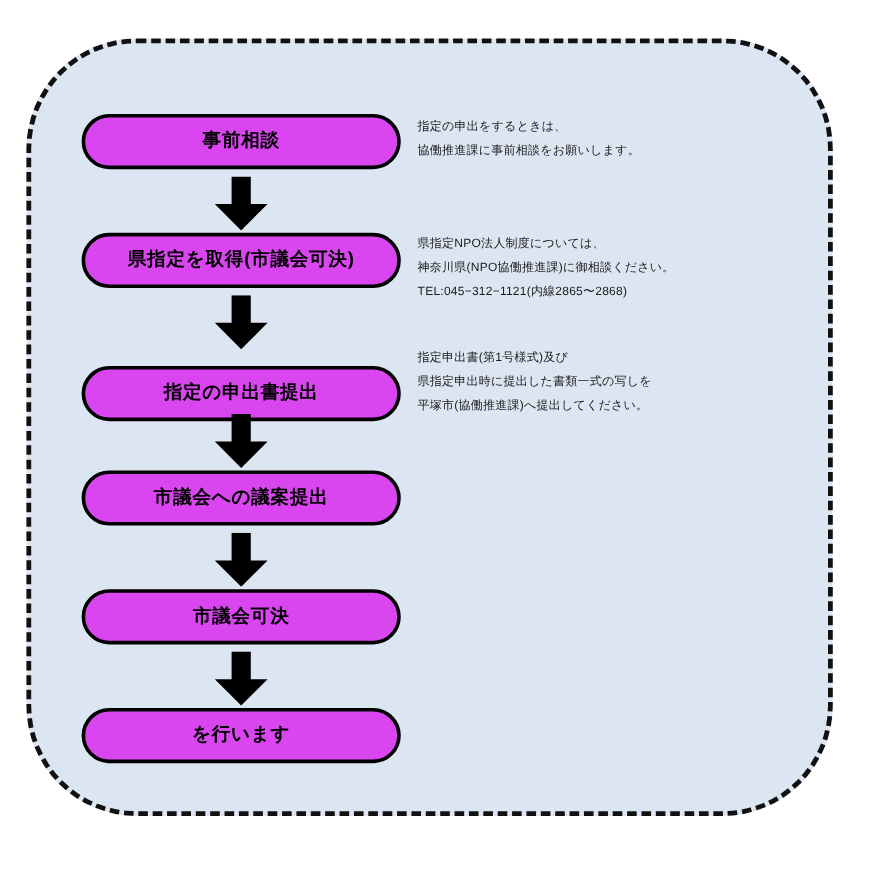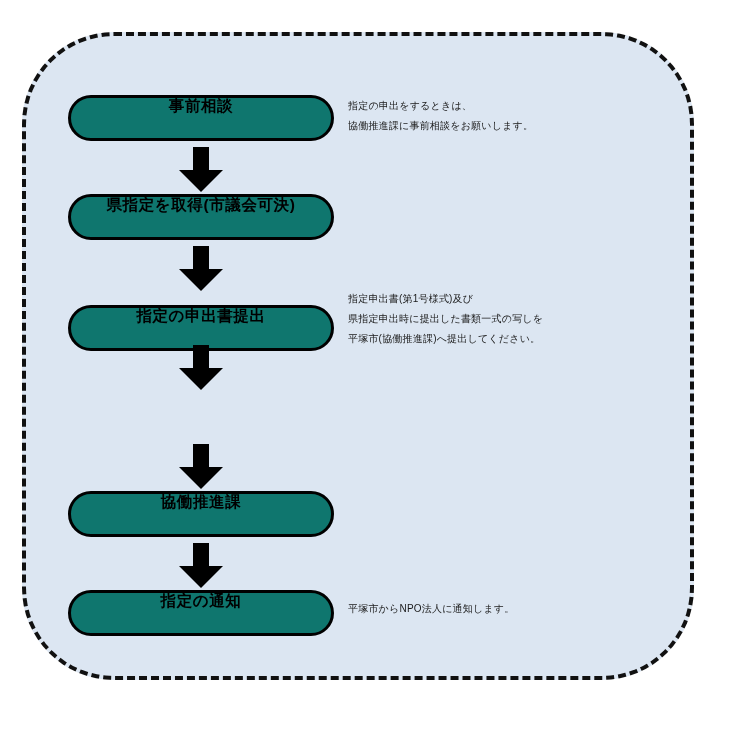--- a/index.html
+++ b/index.html
@@ -41,26 +41,26 @@
     top: 95px;
     width: 266px;
     height: 545px;
   }
 
   .node {
     position: absolute;
     left: 0;
     width: 266px;
     height: 46px;
-    background: #0f766e;
+    background: #d946ef;
     border: 3px solid #000000;
     border-radius: 23px / 23px;
     box-sizing: border-box;
     display: flex;
-    align-items: flex-start;
+    align-items: center;
     justify-content: center;
   }
   .node-label {
     font-size: 15.5px;
     font-weight: bold;
     color: #000000;
     letter-spacing: 0.6px;
     line-height: 1;
     white-space: nowrap;
   }
@@ -135,43 +135,48 @@
     <div class="node n2">
       <span class="node-label">指定の申出書提出</span>
     </div>
 
     <div class="arrow a2">
       <svg viewBox="0 0 46 45" xmlns="http://www.w3.org/2000/svg">
         <polygon points="15,0 31,0 31,23 45,23 23,45 1,23 15,23" fill="#000000"></polygon>
       </svg>
     </div>
 
+    <div class="node n3">
+      <span class="node-label">市議会への議案提出</span>
+    </div>
 
     <div class="arrow a3">
       <svg viewBox="0 0 46 45" xmlns="http://www.w3.org/2000/svg">
         <polygon points="15,0 31,0 31,23 45,23 23,45 1,23 15,23" fill="#000000"></polygon>
       </svg>
     </div>
 
     <div class="node n4">
-      <span class="node-label">協働推進課</span>
+      <span class="node-label">市議会可決</span>
     </div>
 
     <div class="arrow a4">
       <svg viewBox="0 0 46 45" xmlns="http://www.w3.org/2000/svg">
         <polygon points="15,0 31,0 31,23 45,23 23,45 1,23 15,23" fill="#000000"></polygon>
       </svg>
     </div>
 
     <div class="node n5">
-      <span class="node-label">指定の通知</span>
+      <span class="node-label">を行います</span>
     </div>
 
   </div>
 
   <div class="note t0">指定の申出をするときは、
 協働推進課に事前相談をお願いします。</div>
+  <div class="note t1">県指定NPO法人制度については、
+神奈川県(NPO協働推進課)に御相談ください。
+TEL:045−312−1121(内線2865〜2868)</div>
   <div class="note t2">指定申出書(第1号様式)及び
 県指定申出時に提出した書類一式の写しを
 平塚市(協働推進課)へ提出してください。</div>
-  <div class="note t4">平塚市からNPO法人に通知します。</div>
 
 </div>
 
 </body></html>

